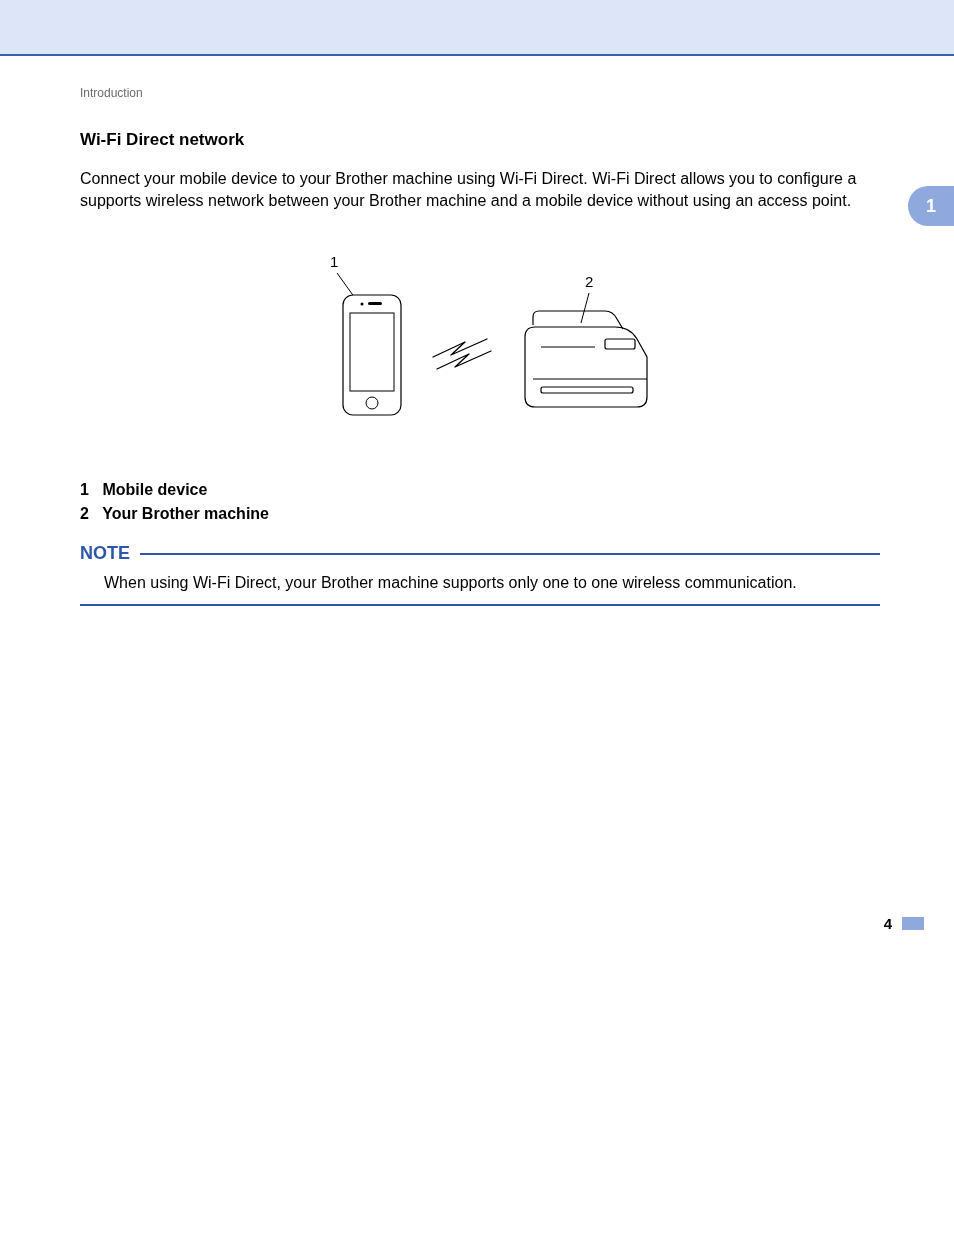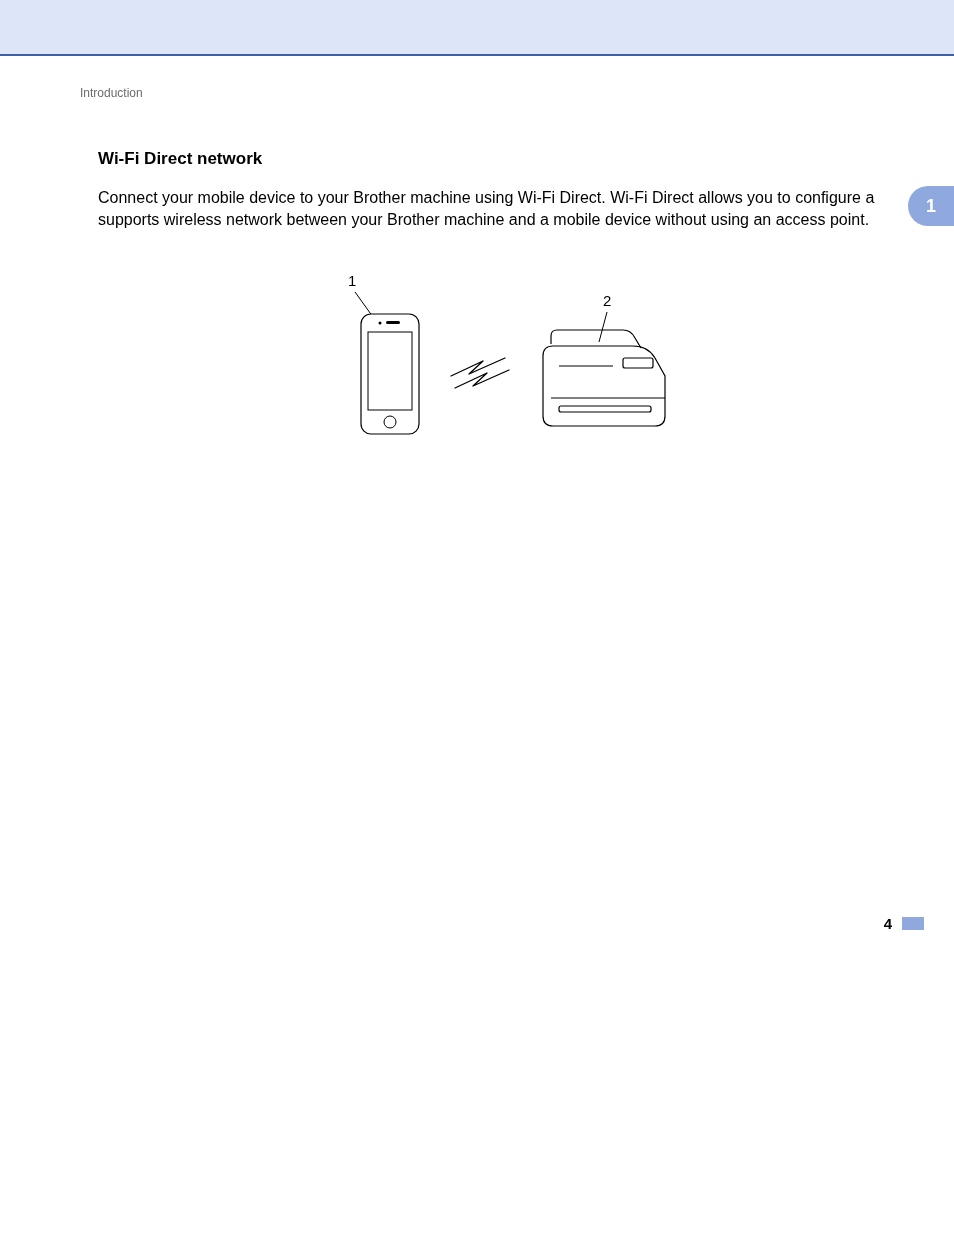--- a/index.html
+++ b/index.html
@@ -1,21 +1,21 @@
 <!DOCTYPE html>
 <html><head>
   <meta charset="utf-8">
   <style>
     * { margin: 0; padding: 0; box-sizing: border-box; }
     html, body { width: 954px; height: 1235px; font-family: Arial, Helvetica, sans-serif; background: #fff; color: #000; }
     .page { position: relative; width: 954px; height: 990px; }
     .top-band { position: absolute; top: 0; left: 0; right: 0; height: 56px; background: #dde6f9; }
     .top-band::after { content: ""; position: absolute; left: 0; right: 0; bottom: 0; height: 2px; background: #3b5faa; }
     .breadcrumb { position: absolute; top: 86px; left: 80px; font-size: 12px; color: #6b6b6b; }
-    .content { position: absolute; top: 130px; left: 98px; width: 800px; margin-top: 19px; }
+    .content { position: absolute; top: 130px; left: 80px; width: 800px; }
     .section-title { font-size: 17px; font-weight: bold; margin-bottom: 18px; }
     .body-text { font-size: 16px; line-height: 1.35; }
     .figure { width: 100%; text-align: center; margin: 36px 0 30px 0; }
     .figure svg { display: inline-block; }
     .legend { margin-top: 10px; }
     .legend-item { font-size: 16px; font-weight: bold; margin: 6px 0; }
     .legend-num { display: inline-block; width: 18px; }
     .note-block { margin-top: 20px; }
     .note-head-row { display: flex; align-items: center; }
     .note-head { font-size: 18px; font-weight: bold; color: #2e57a7; }
@@ -69,20 +69,38 @@
           <path d="M260 150 L260 90 Q260 80 270 80 L350 80 Q365 80 372 92 L382 110 L382 150 Q382 160 372 160 L270 160 Q260 160 260 150 Z"></path>
           <path d="M268 78 L268 70 Q268 64 274 64 L340 64 Q348 64 352 72 L358 82" fill="none"></path>
           <line x1="268" y1="132" x2="382" y2="132"></line>
           <rect x="276" y="140" width="92" height="6" rx="2"></rect>
           <rect x="340" y="92" width="30" height="10" rx="2"></rect>
           <line x1="276" y1="100" x2="330" y2="100"></line>
         </g>
       </svg>
     </div>
 
+    <div class="legend">
+      <div class="legend-item">
+        <span class="legend-num">1</span>
+        <span>Mobile device</span>
+      </div>
+      <div class="legend-item">
+        <span class="legend-num">2</span>
+        <span>Your Brother machine</span>
+      </div>
+    </div>
 
+    <div class="note-block">
+      <div class="note-head-row">
+        <span class="note-head">NOTE</span>
+        <span class="note-rule-top"></span>
+      </div>
+      <div class="note-body">When using Wi-Fi Direct, your Brother machine supports only one to one wireless communication.</div>
+      <div class="note-rule-bottom"></div>
+    </div>
   </div>
 
   <div class="page-number-area">
     <span class="page-number">4</span>
     <span class="page-tick"></span>
   </div>
 </div>
 
 </body></html>

